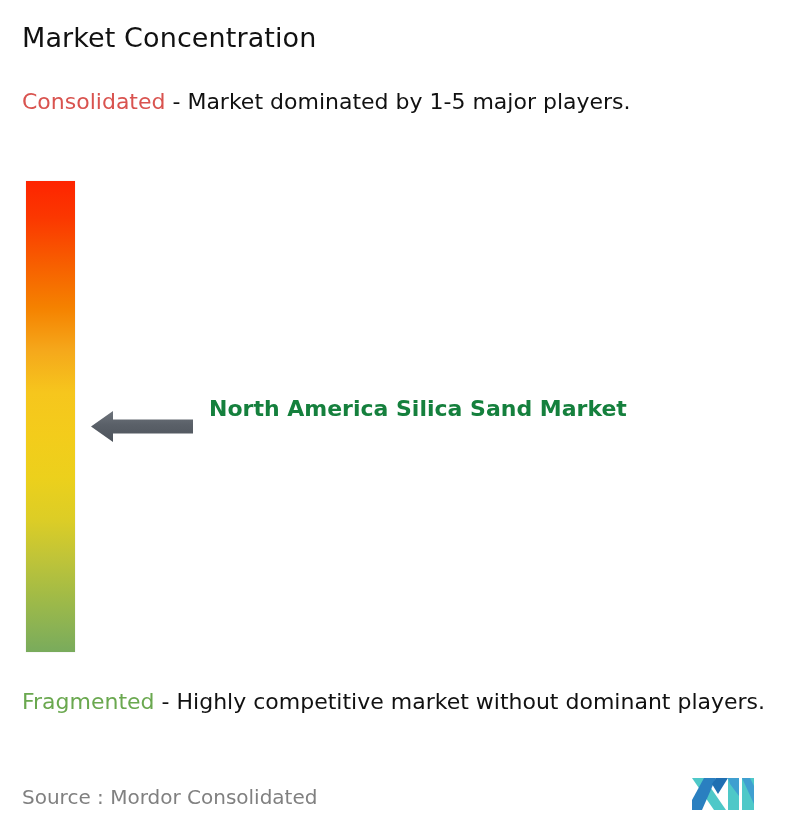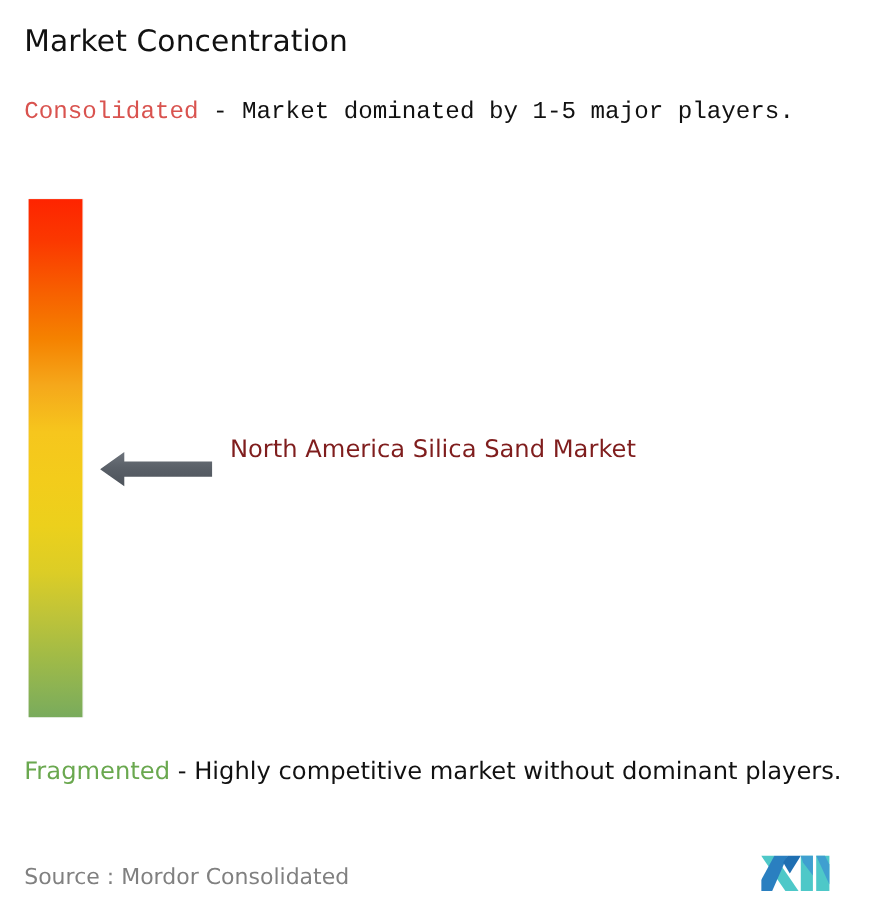--- a/index.html
+++ b/index.html
@@ -36,21 +36,20 @@
 
   
   .legend-top {
     position: absolute;
     left: 22px;
     top: 86px;
     width: 752px;
     font-size: 22px;
     line-height: 31px;
     color: #111111;
-    font-family: Liberation Mono, monospace;
   }
   .legend-term-consolidated {
     color: #d9534f;
   }
   .legend-desc {
     color: #111111;
   }
 
   
   .gradient-bar {
@@ -86,21 +85,22 @@
   }
 
   
   .pointer-label {
     position: absolute;
     left: 209px;
     top: 392px;
     width: 420px;
     font-size: 22px;
     line-height: 33px;
-    color: #7f1d1d;
+    color: #15803d;
+    font-weight: bold;
   }
 
   
   .legend-bottom {
     position: absolute;
     left: 22px;
     top: 686px;
     width: 760px;
     font-size: 22px;
     line-height: 31px;

